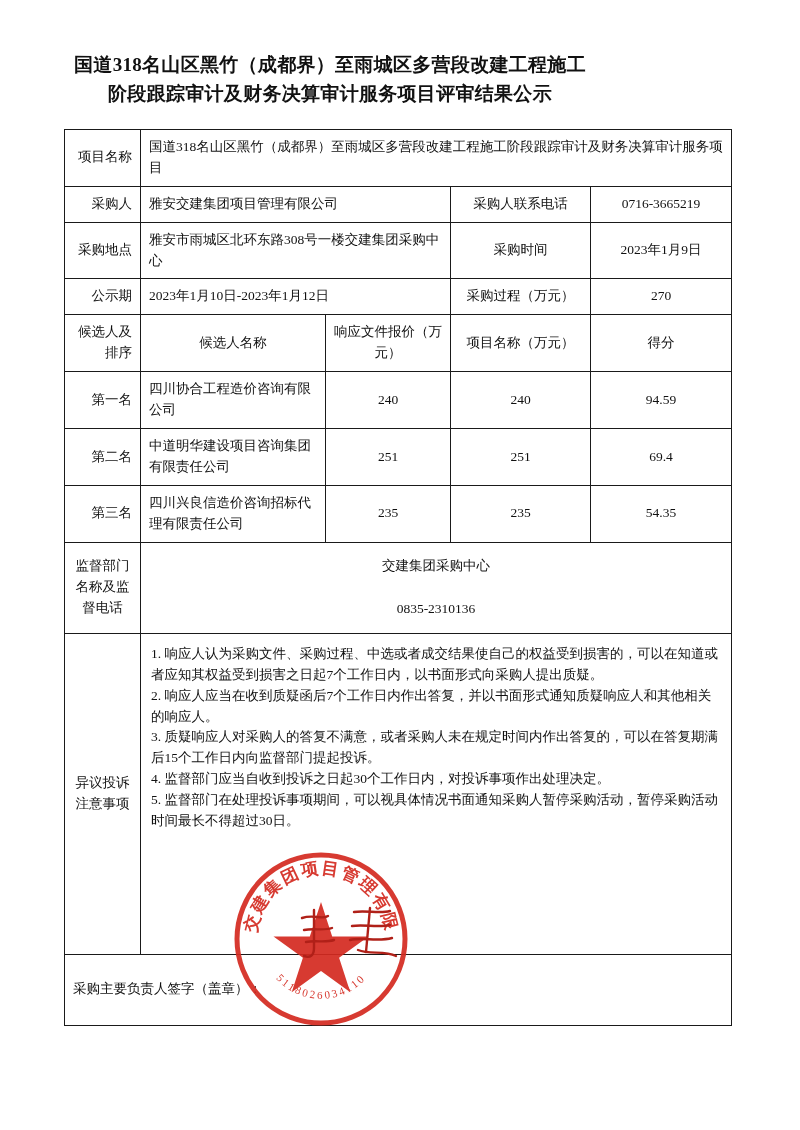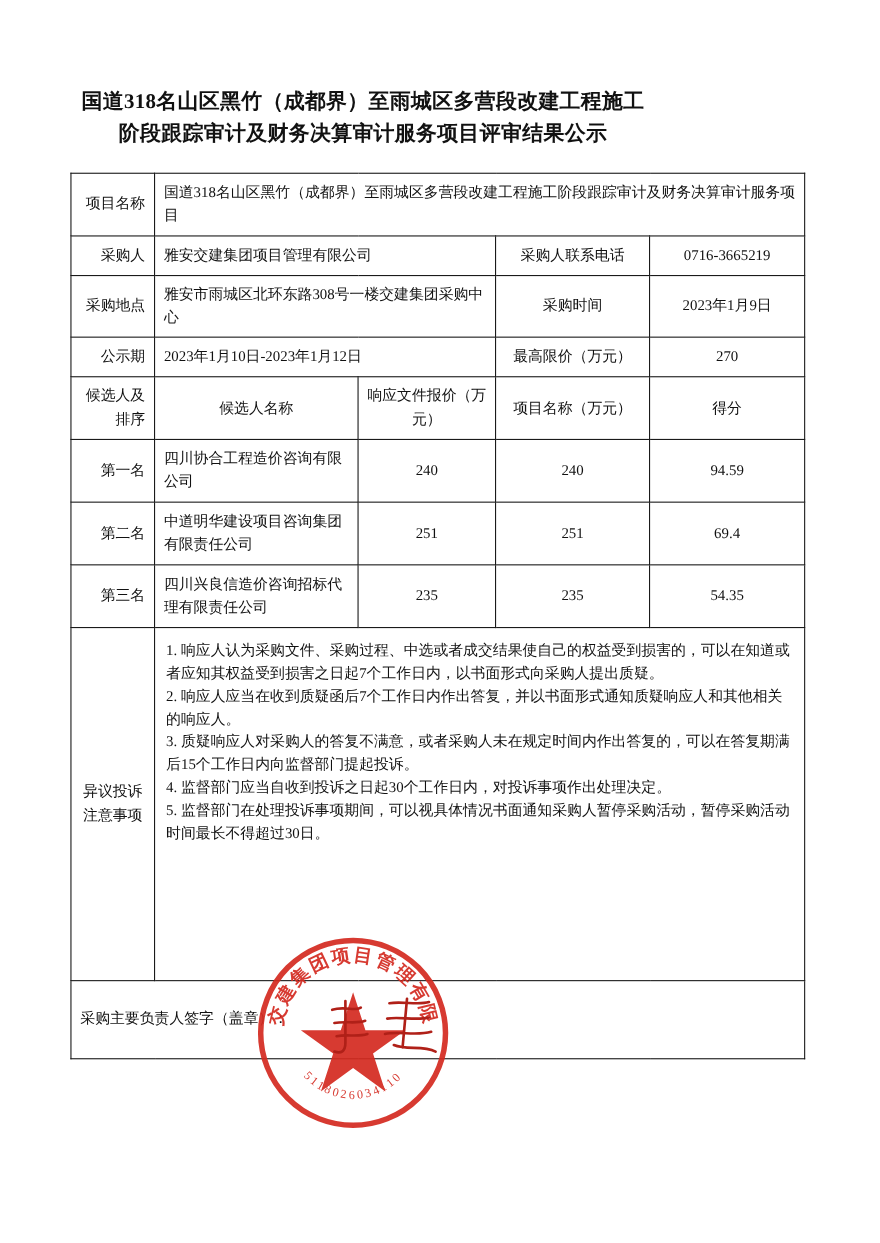--- a/index.html
+++ b/index.html
@@ -13,21 +13,21 @@
     font-family: "Liberation Serif", "DejaVu Serif", serif;
     color: #111111;
     position: relative;
     overflow: hidden;
   }
   .page {
     position: relative;
     width: 660px;
     height: 1130px;
     box-sizing: border-box;
-    padding: 78px 64px 0 64px;
+    padding: 50px 64px 0 64px;
     border-radius: 25px;
   }
   .doc-title {
     font-size: 19px;
     font-weight: bold;
     text-align: center;
     line-height: 1.55;
     letter-spacing: 0.3px;
     margin: 0 0 20px 0;
     padding: 0 6px;
@@ -132,21 +132,21 @@
       </tr>
       <tr>
         <td class="label-cell">采购地点</td>
         <td class="l" colspan="2">雅安市雨城区北环东路308号一楼交建集团采购中心</td>
         <td class="c">采购时间</td>
         <td class="c">2023年1月9日</td>
       </tr>
       <tr>
         <td class="label-cell">公示期</td>
         <td class="l" colspan="2">2023年1月10日-2023年1月12日</td>
-        <td class="c">最高限价（万元）</td>
+        <td class="c">采购过程（万元）</td>
         <td class="c">270</td>
       </tr>
       <tr>
         <td class="label-cell">候选人及排序</td>
         <td class="c">候选人名称</td>
         <td class="c">响应文件报价（万元）</td>
         <td class="c">项目名称（万元）</td>
         <td class="c">得分</td>
       </tr>
 
@@ -166,20 +166,29 @@
       </tr>
       <tr>
         <td class="label-cell">第三名</td>
         <td class="l">四川兴良信造价咨询招标代理有限责任公司</td>
         <td class="c">235</td>
         <td class="c">235</td>
         <td class="c">54.35</td>
       </tr>
 
 
+      <tr>
+        <td class="label-cell note-label">监督部门名称及监督电话</td>
+        <td colspan="4">
+          <div class="supervise-inner">
+            <div>交建集团采购中心</div>
+            <div>0835-2310136</div>
+          </div>
+        </td>
+      </tr>
 
       <tr class="tall-note">
         <td class="label-cell note-label">异议投诉注意事项</td>
         <td class="l note-body" colspan="4">
           <p>1. 响应人认为采购文件、采购过程、中选或者成交结果使自己的权益受到损害的，可以在知道或者应知其权益受到损害之日起7个工作日内，以书面形式向采购人提出质疑。</p>
           <p>2. 响应人应当在收到质疑函后7个工作日内作出答复，并以书面形式通知质疑响应人和其他相关的响应人。</p>
           <p>3. 质疑响应人对采购人的答复不满意，或者采购人未在规定时间内作出答复的，可以在答复期满后15个工作日内向监督部门提起投诉。</p>
           <p>4. 监督部门应当自收到投诉之日起30个工作日内，对投诉事项作出处理决定。</p>
           <p>5. 监督部门在处理投诉事项期间，可以视具体情况书面通知采购人暂停采购活动，暂停采购活动时间最长不得超过30日。</p>
         </td>

